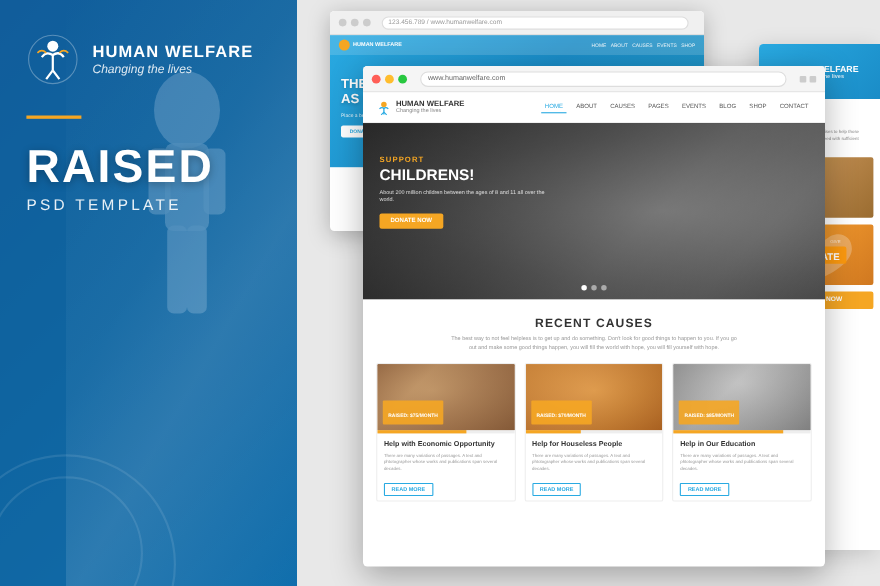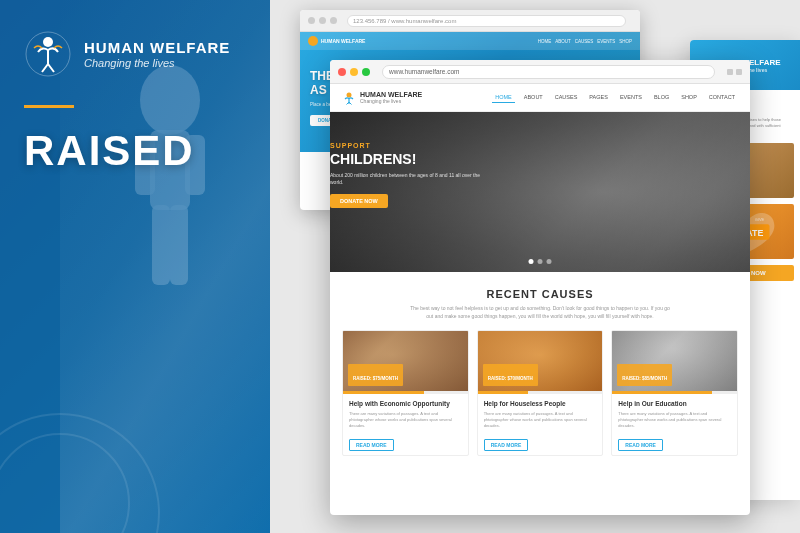--- a/index.html
+++ b/index.html
@@ -387,21 +387,21 @@
     .hero-child-img {
       position: absolute;
       right: 0; top: 0;
       width: 100%; height: 100%;
       background: linear-gradient(135deg, #555 0%, #888 40%, #aaa 60%, #999 80%, #666 100%);
       filter: saturate(0.1) brightness(0.7);
     }
 
     .site-hero-text {
       position: absolute;
-      left: 0;
+      left: 15px;
       top: 30px;
     }
 
     .site-hero-tag {
       font-size: 7px;
       color: #f5a623;
       font-weight: 700;
       letter-spacing: 1px;
     }
 
@@ -662,20 +662,21 @@
     <div class="brand-text">
       <div class="brand-name">HUMAN WELFARE</div>
       <div class="brand-tagline">Changing the lives</div>
     </div>
   </div>
 
   <div class="divider-line"></div>
 
   <div class="main-title-area">
     <div class="main-title">RAISED</div>
+    <div class="sub-title">PSD TEMPLATE</div>
   </div>
 
   <div class="left-circle left-circle-1"></div>
   <div class="left-circle left-circle-2"></div>
 </div>
 
 <div class="right-area">
 
   <div class="browser-top">
     <div class="browser-bar-top">

